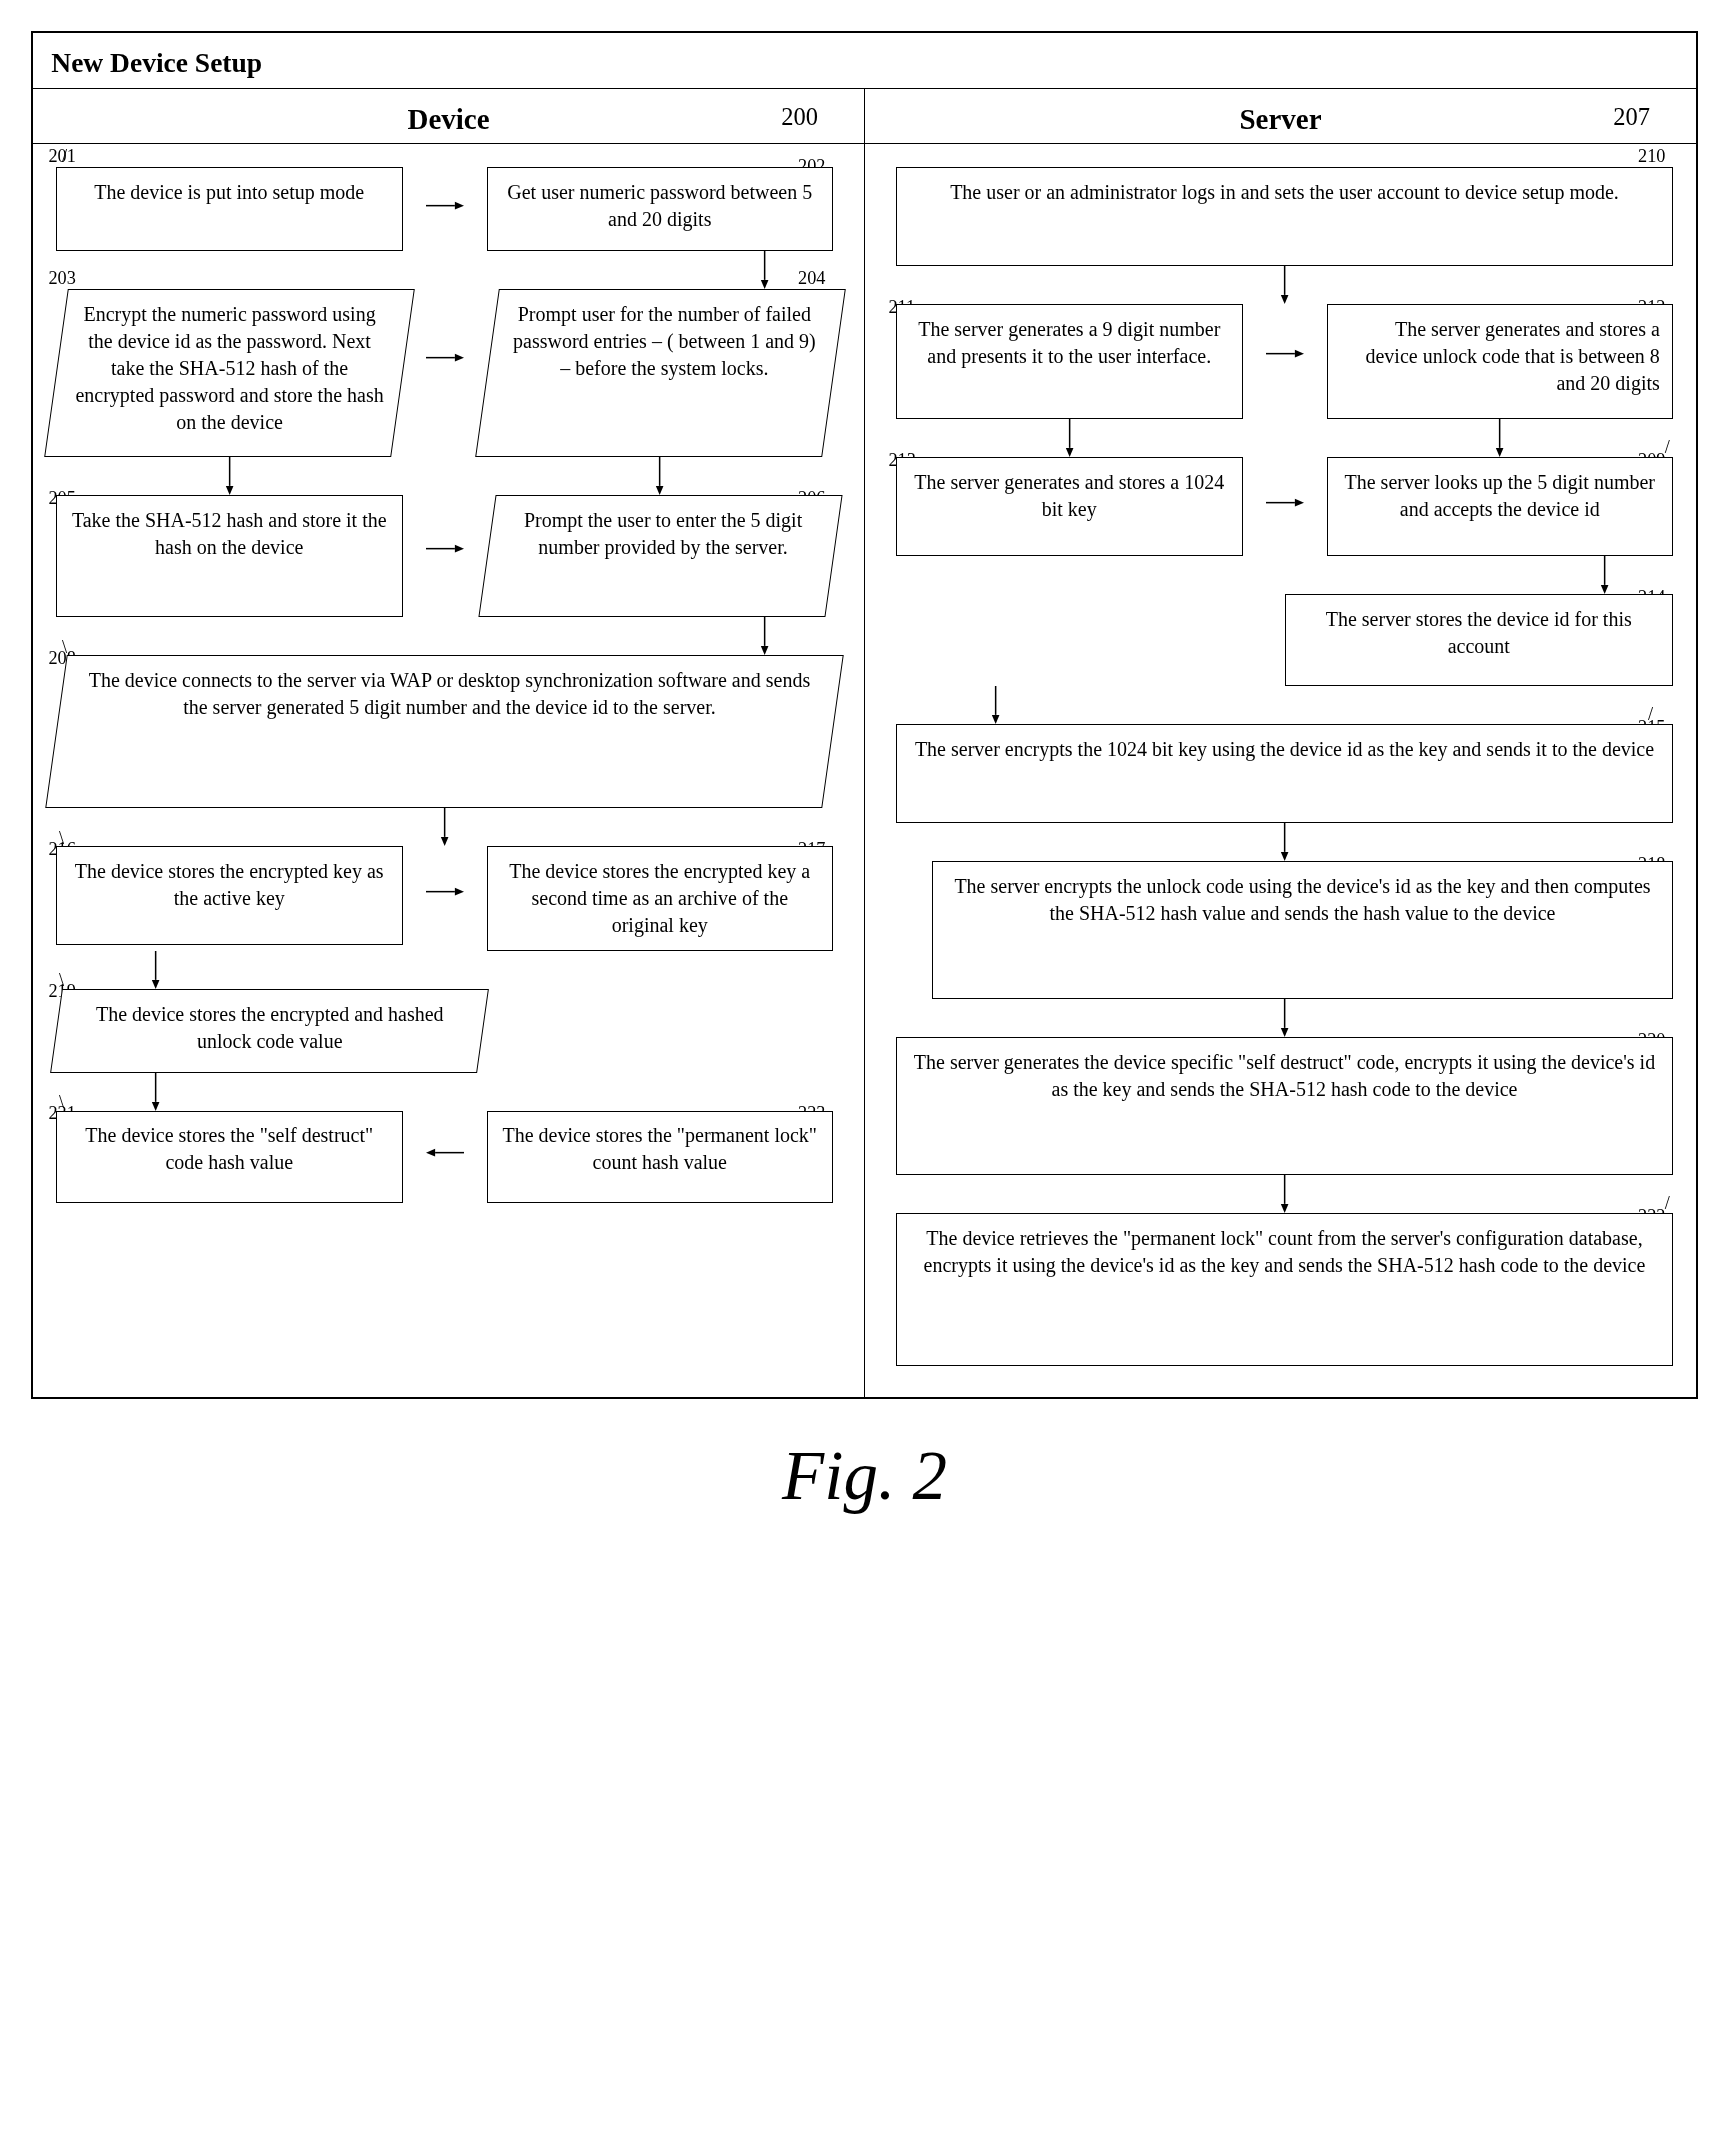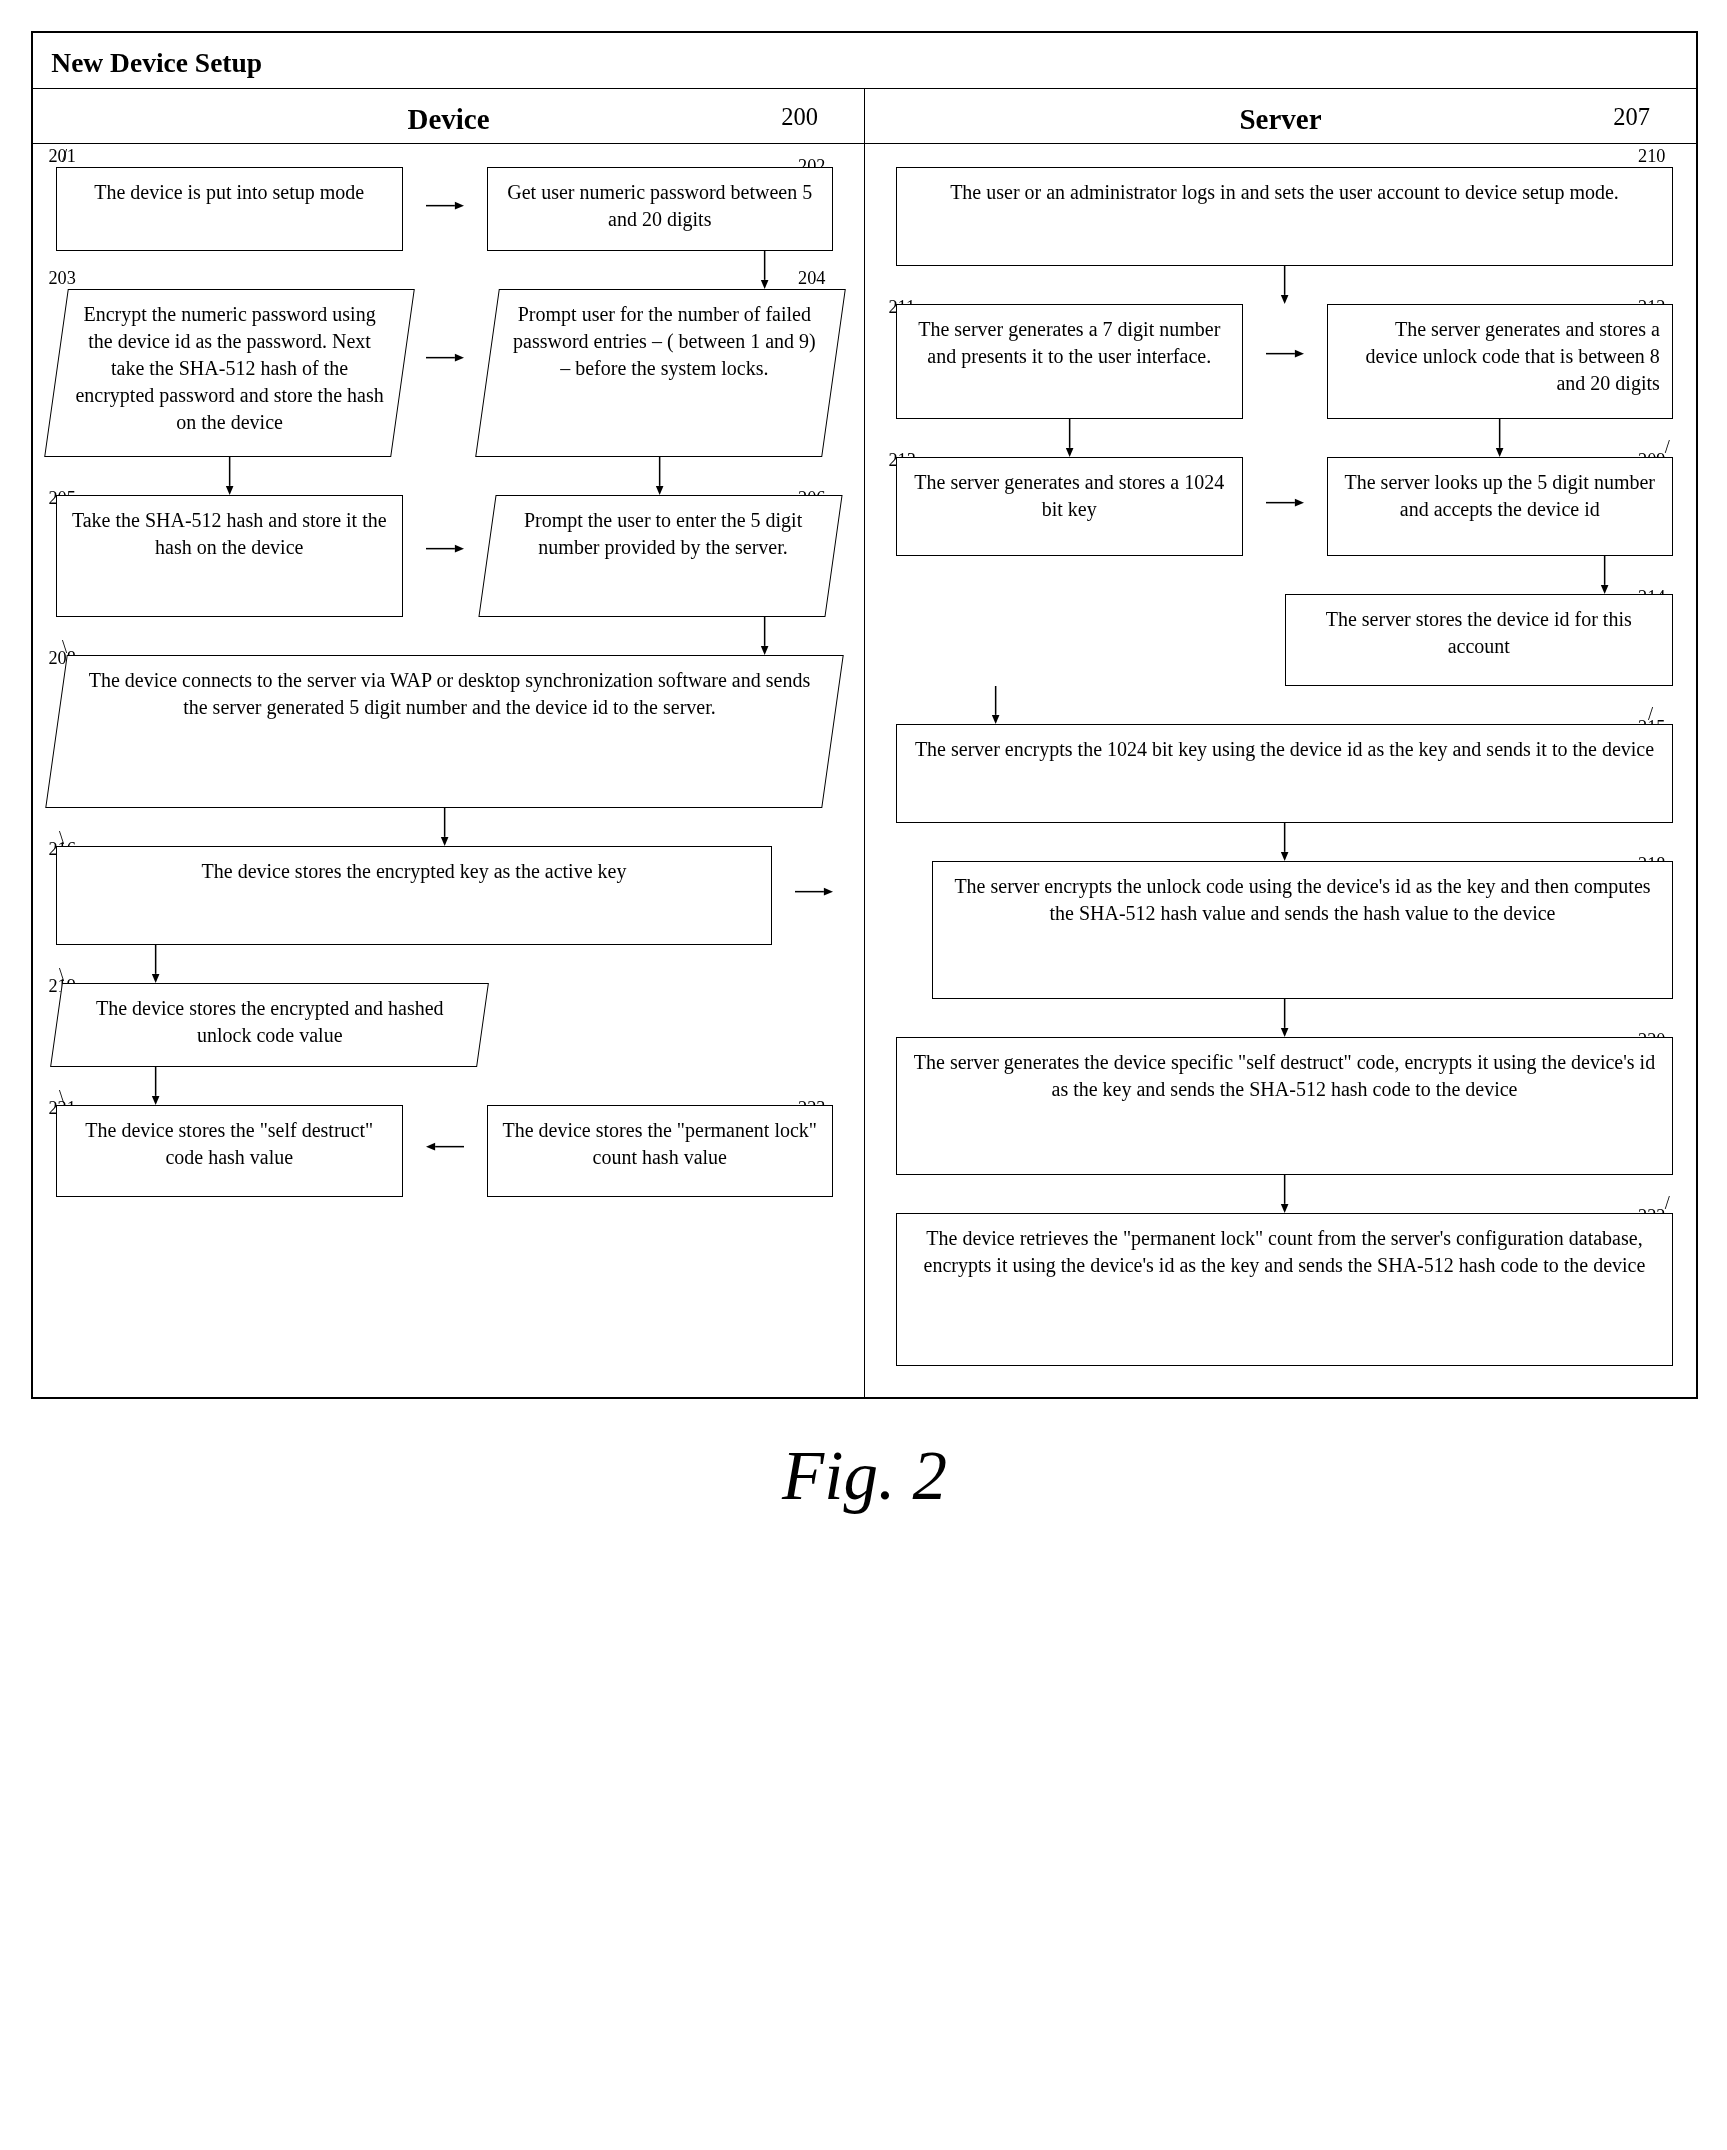--- a/index.html
+++ b/index.html
@@ -226,20 +226,26 @@
               <span>The device stores the encrypted key as the active key</span>
             </div>
           </div>
 
           <div style="display:flex; align-items:center; margin-top:38px;">
             <svg width="38" height="15.3" viewBox="0 0 50 20">
                 <line x1="0" y1="10" x2="38" y2="10" stroke="#000" stroke-width="2"></line>
                 <polygon points="38,5 50,10 38,15" fill="#000"></polygon>
               </svg>
           </div>
+          <div style="flex:1; position:relative;">
+            <span style="font-size:18.3px; position:absolute; right:7.6px; top:-7.6px;">217</span>
+            <div class="box" style="min-height:99px;">
+              <span>The device stores the encrypted key a second time as an archive of the original key</span>
+            </div>
+          </div>
         </div>
 
         <div style="display:flex; justify-content:flex-start; padding-left:92px;">
           <svg width="15.3" height="38" viewBox="0 0 20 50">
               <line x1="10" y1="0" x2="10" y2="38" stroke="#000" stroke-width="2"></line>
               <polygon points="5,38 10,50 15,38" fill="#000"></polygon>
             </svg>
         </div>
 
         <div style="position:relative;">
@@ -297,21 +303,21 @@
           <svg width="15.3" height="38" viewBox="0 0 20 50">
               <line x1="10" y1="0" x2="10" y2="38" stroke="#000" stroke-width="2"></line>
               <polygon points="5,38 10,50 15,38" fill="#000"></polygon>
             </svg>
         </div>
 
         <div style="display:flex; gap:23px; align-items:flex-start;">
           <div style="flex:1; position:relative;">
             <span style="font-size:18.3px; position:absolute; left:-7.6px; top:-7.6px;">211</span>
             <div class="box" style="min-height:115px;">
-              <span>The server generates a 7 digit number and presents it to the user interface.</span>
+              <span>The server generates a 9 digit number and presents it to the user interface.</span>
             </div>
           </div>
 
           <div style="display:flex; align-items:center; margin-top:42px;">
             <svg width="38" height="15.3" viewBox="0 0 50 20">
                 <line x1="0" y1="10" x2="38" y2="10" stroke="#000" stroke-width="2"></line>
                 <polygon points="38,5 50,10 38,15" fill="#000"></polygon>
               </svg>
           </div>
           <div style="flex:1; position:relative;">

